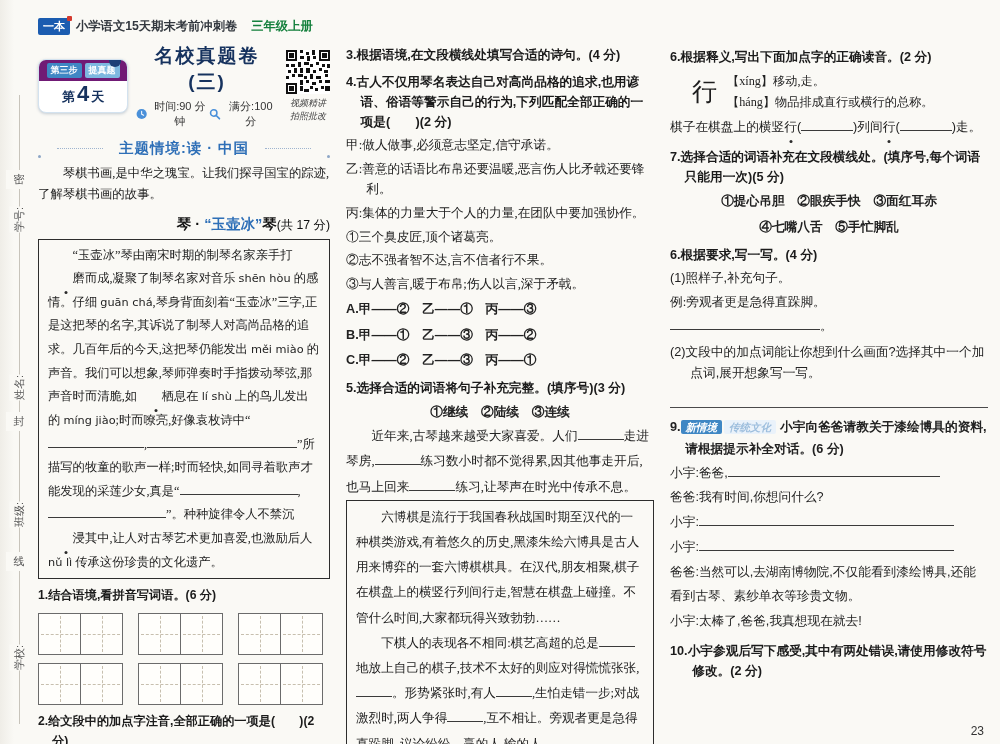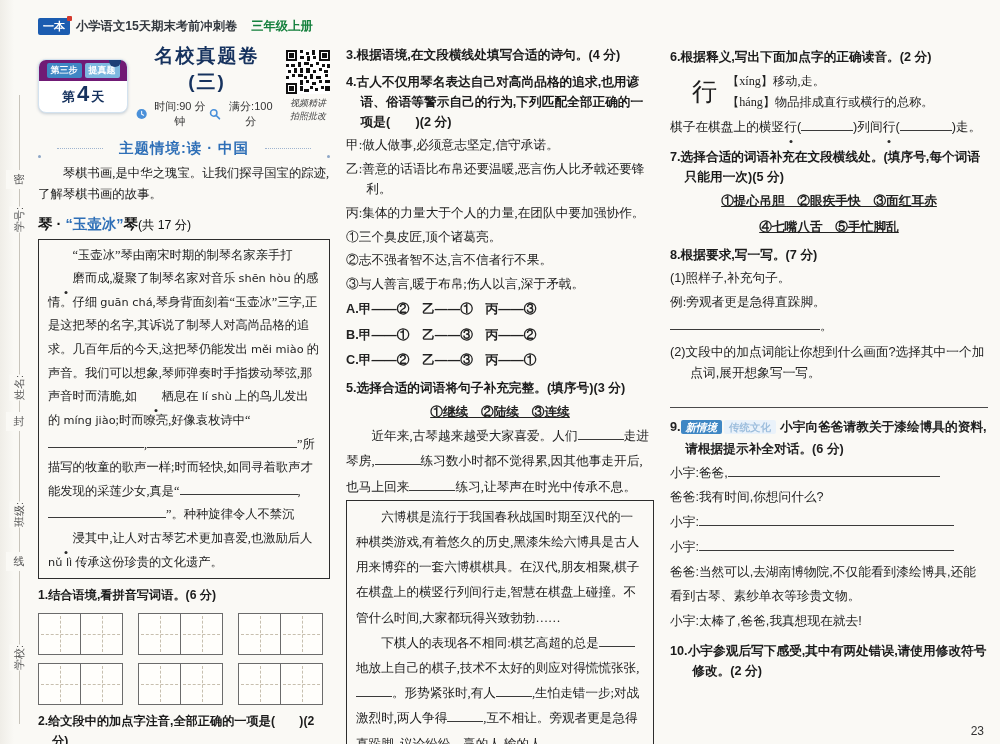--- a/index.html
+++ b/index.html
@@ -52,21 +52,21 @@
   .meta{display:flex;align-items:center;gap:3px;}
   .qrwrap{flex:0 0 auto;text-align:center;}
   .qrcap{font-size:9px;font-style:italic;color:#444;line-height:1.35;font-family:"Liberation Serif",serif;}
   
   .banner{display:flex;align-items:center;gap:16px;margin:10px 0 5px;}
   .banner .bline{flex:1;border-top:1.6px dotted #9fb4cf;}
   .banner .bdot{width:3px;height:3px;border-radius:50%;background:#8da6c6;align-self:flex-end;}
   .banner .blab{color:#2e6fb7;font-weight:800;font-size:14.5px;letter-spacing:1px;}
   .intro{line-height:1.72;text-indent:2em;color:#222;font-size:12.4px;}
   
-  .sec{text-align:left;font-weight:800;font-size:14.5px;color:#101010;margin:9px 0 5px;}
+  .sec{text-align:right;font-weight:800;font-size:14.5px;color:#101010;margin:9px 0 5px;}
   .sec .quoted{color:#2e6fb7;}
   .sec .score{font-weight:400;font-size:12.3px;}
   .pbox{border:1.5px solid #2d2d2d;padding:4px 9px;font-family:"Liberation Serif",serif;
         line-height:1.92;font-size:12.3px;color:#1d1d1d;}
   .pbox p{text-indent:2em;}
   .col2 .pbox{line-height:2.0;font-size:12.6px;}
   .py{font-family:"DejaVu Sans",sans-serif;font-size:11.3px;}
   .blank{display:inline-block;height:13px;border-bottom:1px solid #3a3a3a;vertical-align:baseline;}
   .dch{position:relative;display:inline-block;}
   .dch::after{content:"";position:absolute;left:50%;bottom:-3px;width:3px;height:3px;
@@ -77,31 +77,31 @@
   .wrow{display:flex;gap:15px;margin:8px 0 2px;}
   .wbox{display:flex;border:1.2px solid #6b6b6b;background:#fffefb;}
   .wcell{width:41px;height:40px;position:relative;}
   .wcell + .wcell{border-left:1.2px solid #6b6b6b;}
   .wcell::before{content:"";position:absolute;left:2px;right:2px;top:50%;border-top:1px dashed #c7bfae;}
   .wcell::after{content:"";position:absolute;top:2px;bottom:2px;left:50%;border-left:1px dashed #c7bfae;}
   
   .item{line-height:1.62;padding-left:1.6em;text-indent:-1.6em;margin-top:3px;}
   .choice{line-height:1.62;margin-top:5px;font-weight:600;}
   .center{text-align:center;}
-  .words{line-height:1.7;margin-top:4px;font-family:"Liberation Serif",serif;font-weight:700;text-decoration:underline;}
+  .words{line-height:1.7;margin-top:4px;font-family:"Liberation Serif",serif;font-weight:700;}
   
   .q6box{display:flex;align-items:center;gap:10px;margin:4px 0 2px 22px;}
   .bigchar{font-size:25px;font-family:"Liberation Serif",serif;color:#1d1d1d;}
   .defs p{line-height:1.7;font-size:12.2px;}
   .example{line-height:1.8;margin-top:2px;}
   .ansline{border-bottom:1px solid #4a4a4a;height:20px;margin:4px 0 2px;}
   .q9head{line-height:1.7;margin-top:9px;font-weight:700;padding-left:1.2em;text-indent:-1.2em;}
   .chip{background:#3f87c4;color:#fff;font-size:10.5px;font-style:italic;font-weight:700;
         padding:1px 5px;border-radius:2px;margin-right:2px;}
-  .chip2{color:#9dbedd;background:#eaf2fa;font-size:10.5px;font-weight:700;
+  .chip2{color:#9dbedd;background:#eaf2fa;font-size:10.5px;font-style:italic;font-weight:700;
         padding:1px 5px;border-radius:2px;margin-right:4px;}
   .dlg{line-height:1.95;}
   .pagenum{position:absolute;right:16px;bottom:6px;font-size:12px;color:#333;}
 </style>
 </head>
 <body>
 
 <div class="paper">
 
   <div class="spine">
@@ -248,21 +248,21 @@
           <p>【xíng】移动,走。</p>
           <p>【háng】物品排成直行或横行的总称。</p>
         </div>
       </div>
       <p class="fill">棋子在棋盘上的横竖<span class="dch">行</span>(<span class="blank" style="width: 52px;"></span>)列间<span class="dch">行</span>(<span class="blank" style="width: 52px;"></span>)走。</p>
 
       <p class="q">7.选择合适的词语补充在文段横线处。(填序号,每个词语只能用一次)(5 分)</p>
       <p class="words center">①提心吊胆　②眼疾手快　③面红耳赤</p>
       <p class="words center">④七嘴八舌　⑤手忙脚乱</p>
 
-      <p class="q">8.根据要求,写一写。(7 分)</p>
+      <p class="q">6.根据要求,写一写。(4 分)</p>
       <p class="item">(1)照样子,补充句子。</p>
       <p class="example kai">例:旁观者更是急得直跺脚。</p>
       <p class="fill"><span class="blank" style="width: 150px;"></span>。</p>
       <p class="item">(2)文段中的加点词能让你想到什么画面?选择其中一个加点词,展开想象写一写。</p>
       <div class="ansline"></div>
 
       <p class="q9head"><span>9.</span><span class="chip">新情境</span><span class="chip2">传统文化</span><span>小宇向爸爸请教关于漆绘博具的资料,请根据提示补全对话。(6 分)</span></p>
       <p class="dlg">小宇:爸爸,<span class="blank" style="width: 212px;"></span></p>
       <p class="dlg">爸爸:我有时间,你想问什么?</p>
       <p class="dlg">小宇:<span class="blank" style="width: 255px;"></span></p>

